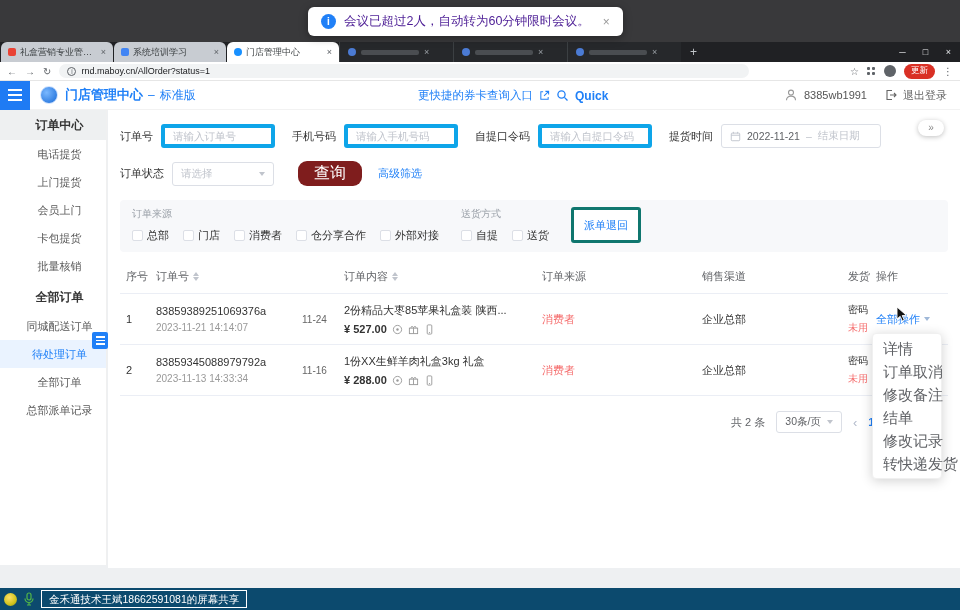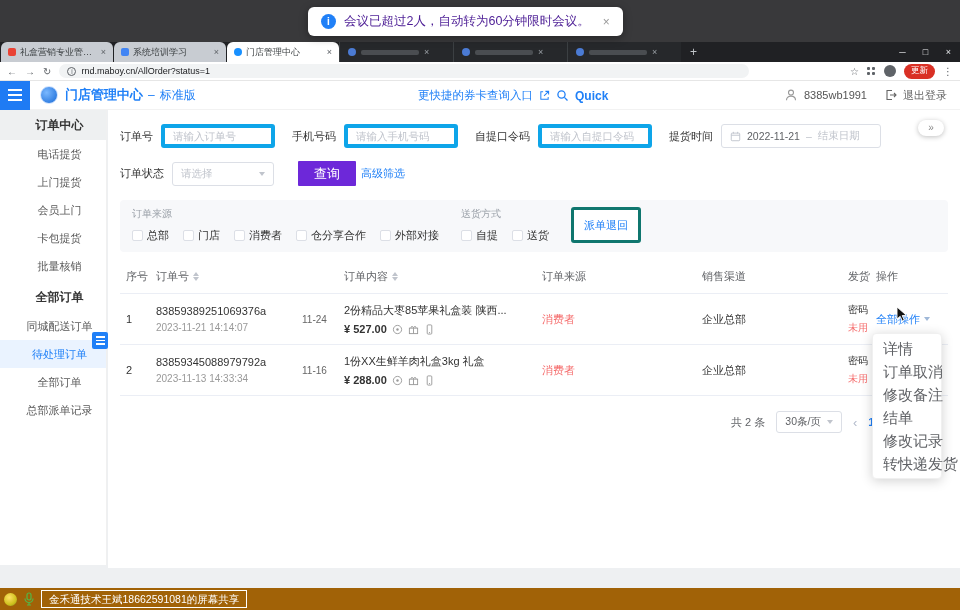--- a/index.html
+++ b/index.html
@@ -62,22 +62,22 @@
   .f-row2 { margin-top:13px; }
   .f-label { font-size:11px; color:#333; margin-right:8px; white-space:nowrap; }
   .f-input { height:24px; border:4px solid #0ea5e9; border-radius:3px; padding:0 8px; font-size:10.5px; color:#333; width:114px; margin-right:17px; outline:none; }
   .f-input::placeholder { color:#c0c4cc; }
   .datebox { height:24px; border:1px solid #dcdfe6; border-radius:3px; display:flex; align-items:center; padding:0 8px; gap:6px; font-size:10.5px; width:160px; }
   .date-start { color:#606266; }
   .date-sep { color:#c0c4cc; }
   .date-end { color:#c0c4cc; }
   .f-select { width:102px; height:24px; border:1px solid #dcdfe6; border-radius:3px; display:flex; justify-content:space-between; align-items:center; padding:0 8px; font-size:10.5px; color:#c0c4cc; }
   .sel-caret { width:0; height:0; border-left:3.5px solid transparent; border-right:3.5px solid transparent; border-top:4px solid #c0c4cc; }
-  .btn-primary { height:25px; background:#6d28d9; color:#fff; border:none; border-radius:1px; padding:0 16px; font-size:13px; margin-left:24px; }
-  .link-adv { color:#2080f7; font-size:11px; margin-left:5px; }
+  .btn-primary { height:25px; background:#7f1d1d; color:#fff; border:none; border-radius:9px; padding:0 16px; font-size:16px; margin-left:24px; }
+  .link-adv { color:#2080f7; font-size:11px; margin-left:16px; }
 
   .filter-panel { margin-top:14px; background:#f7f8fa; border-radius:4px; padding:7px 12px 9px; display:flex; align-items:flex-end; gap:22px; }
   .fp-label { font-size:10px; color:#9aa0a8; }
   .fp-checks { display:flex; gap:14px; margin-top:7px; }
   .chk { display:flex; align-items:center; gap:4px; font-size:11px; color:#333; }
   .chk .box { width:11px; height:11px; border:1px solid #dcdfe6; border-radius:2px; background:#fff; flex:none; }
   .btn-outline { height:36px; background:#fff; border:3px solid #0f766e; color:#2080f7; border-radius:3px; padding:0 10px; font-size:11px; }
 
   
   .tr { display:grid; grid-template-columns:30px 146px 42px 198px 160px 146px 28px 1fr; align-items:center; }
@@ -113,21 +113,21 @@
   .cursor { position:absolute; left:896px; top:307px; z-index:30; }
 
   
   .top-overlay { position:absolute; top:0; left:0; width:100%; height:42px; background:#39393b; z-index:40; }
   .toast { position:absolute; left:308px; top:7px; height:29px; background:#fff; border-radius:6px; display:flex; align-items:center; gap:8px; padding:0 13px; box-shadow:0 2px 8px rgba(0,0,0,.35); }
   .toast-ic { width:15px; height:15px; border-radius:50%; background:#2080f7; color:#fff; font-size:10px; font-weight:bold; text-align:center; line-height:15px; flex:none; }
   .toast-msg { font-size:12.5px; color:#4c1d95; white-space:nowrap; }
   .toast-close { color:#999; font-size:12px; margin-left:5px; }
 
   
-  .bottom-bar { position:absolute; left:0; bottom:0; width:100%; height:22px; background:#a16207; display:flex; align-items:center; padding-left:4px; gap:6px; z-index:35;margin-top:29px; }
+  .bottom-bar { position:absolute; left:0; bottom:0; width:100%; height:22px; background:#0c4a6e; display:flex; align-items:center; padding-left:4px; gap:6px; z-index:35;margin-top:29px; }
   .share-app-ic { width:13px; height:13px; border-radius:50%; background:radial-gradient(circle at 40% 35%, #ffe066, #cfc21c 60%, #7d8a22); flex:none; }
   .share-label { border:1px solid #fff; color:#fff; font-size:10.5px; padding:1px 7px; line-height:14px; white-space:nowrap; }
 </style>
 </head>
 <body>
 
 <div class="screen">
 
   <div class="tabstrip">
     <div class="tab">

